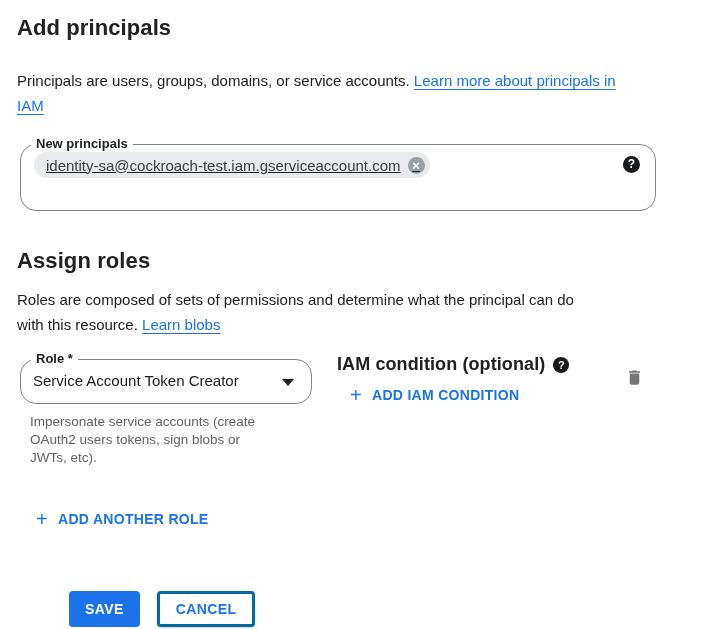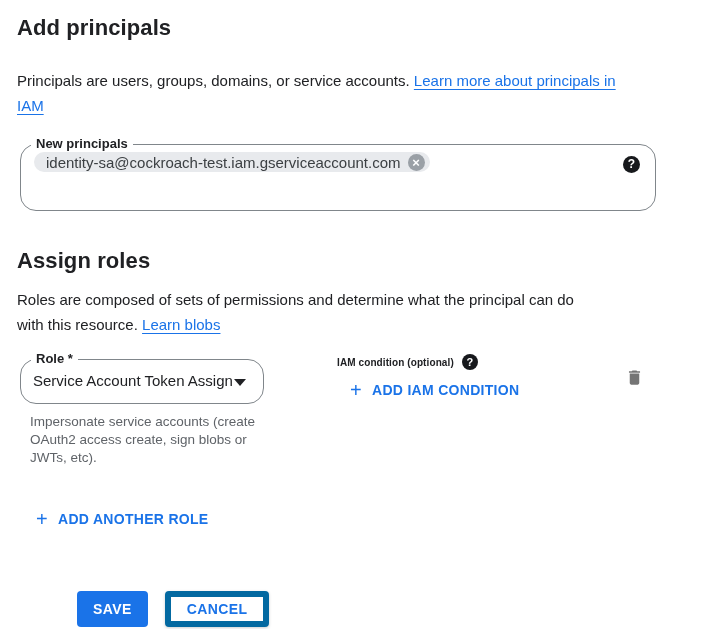--- a/index.html
+++ b/index.html
@@ -40,23 +40,24 @@
     line-height: 16px; white-space: nowrap;
   }
 
   .principals-field {
     margin-left: 3px; margin-top: 26px;
     width: 636px; height: 67px;
   }
   .chip {
     position: absolute; top: 7px; left: 13px;
     display: inline-flex; align-items: center;
-    height: 20px; border-radius: 13px;
+    height: 26px; border-radius: 13px;
     background: #e8eaed; padding: 0 5px 0 12px;
     max-width: 560px;
+    text-decoration: underline;
   }
   .chip-text {
     font-size: 15px; color: #3c4043; white-space: nowrap;
   }
   .chip-remove {
     margin-left: 7px; width: 17px; height: 17px; border-radius: 50%;
     background: #9aa0a6; color: #ffffff;
     font-size: 13px; font-weight: 700; line-height: 17px; text-align: center;
     cursor: pointer; flex: 0 0 auto;
   }
@@ -65,70 +66,70 @@
     background: #17191c; color: #ffffff; text-align: center;
     font-size: 12px; font-weight: 700; line-height: 17px; cursor: pointer;
   }
   .principals-field > .help-badge { position: absolute; top: 11px; right: 15px; }
 
   .assign-roles-title { margin-top: 38px; }
 
   .role-row { margin-top: 13px; display: flex; align-items: flex-start; }
   .role-col { width: 292px; margin-left: 3px; }
   .role-select {
-    margin-top: 9px; width: 244px; height: 45px; cursor: pointer;
+    margin-top: 9px; width: 292px; height: 45px; cursor: pointer;
   }
   .role-value {
     position: absolute; left: 12px; top: 12px;
     font-size: 15px; color: #202124; white-space: nowrap;
   }
   .dropdown-arrow {
     position: absolute; right: 17px; top: 19px;
     width: 0; height: 0;
     border-left: 6px solid transparent;
     border-right: 6px solid transparent;
     border-top: 7px solid #202124;
   }
   .role-helper {
     margin: 9px 0 0 10px; width: 250px;
     font-size: 13.5px; line-height: 18px; color: #5f6368;
   }
 
   .condition-col { margin-left: 25px; margin-top: 4px; }
   .condition-label-row { display: flex; align-items: center; gap: 8px; }
   .condition-label {
-    font-size: 10px; font-weight: 700; color: #202124; letter-spacing: 0.1px;
+    font-size: 18px; font-weight: 700; color: #202124; letter-spacing: 0.1px;
   }
   .condition-label-row .help-badge { width: 16px; height: 16px; line-height: 16px; font-size: 11px; }
 
   button { font-family: "Liberation Sans", sans-serif; border: none; background: none; }
   .text-button {
     display: inline-flex; align-items: center; gap: 10px;
     color: #1a73e8; font-size: 14px; font-weight: 700;
     letter-spacing: 0.3px; cursor: pointer; padding: 0;
   }
   .condition-col .text-button { margin: 12px 0 0 13px; }
   .plus { font-size: 20px; font-weight: 400; line-height: 16px; }
 
   .trash-btn {
     margin-left: auto; margin-right: 52px; margin-top: 17px;
     cursor: pointer; padding: 0; line-height: 0;
   }
 
   .add-role-btn { margin: 44px 0 0 19px; }
 
-  .actions { margin-top: 61px; margin-left: 12px; display: flex; gap: 17px; padding-left: 48px; }
+  .actions { margin-top: 61px; margin-left: 4px; display: flex; gap: 17px; padding-left: 48px; }
   .btn {
     height: 36px; border-radius: 4px; font-size: 14px; font-weight: 700;
     letter-spacing: 0.4px; cursor: pointer; padding: 0 16px;
   }
   .btn-primary { background: #1a73e8; color: #ffffff; }
   .btn-secondary {
     background: #ffffff; color: #1a73e8;
-    border: 6px solid #0369a1;
+    border: 3px solid #0369a1;
     box-shadow: 0 1px 3px rgba(60,64,67,0.25);
   }
 </style>
 </head>
 <body>
 
 <div class="page">
 
   <h1 class="section-title">Add principals</h1>
 
@@ -146,24 +147,24 @@
 
   <h1 class="section-title assign-roles-title">Assign roles</h1>
 
   <p class="desc roles"><span>Roles are composed of sets of permissions and determine what the principal can do with this resource.</span>
     <a class="link">Learn blobs</a></p>
 
   <div class="role-row">
     <div class="role-col">
       <div class="outlined-field role-select">
         <span class="field-label">Role *</span>
-        <span class="role-value">Service Account Token Assign</span>
+        <span class="role-value">Service Account Token Creator</span>
         <span class="dropdown-arrow"></span>
       </div>
-      <p class="role-helper">Impersonate service accounts (create OAuth2 access create, sign blobs or JWTs, etc).</p>
+      <p class="role-helper">Impersonate service accounts (create OAuth2 users tokens, sign blobs or JWTs, etc).</p>
     </div>
 
     <div class="condition-col">
       <div class="condition-label-row">
         <span class="condition-label">IAM condition (optional)</span>
         <span class="help-badge">?</span>
       </div>
       <button class="text-button">
         <span class="plus">+</span>
         <span>ADD IAM CONDITION</span>

